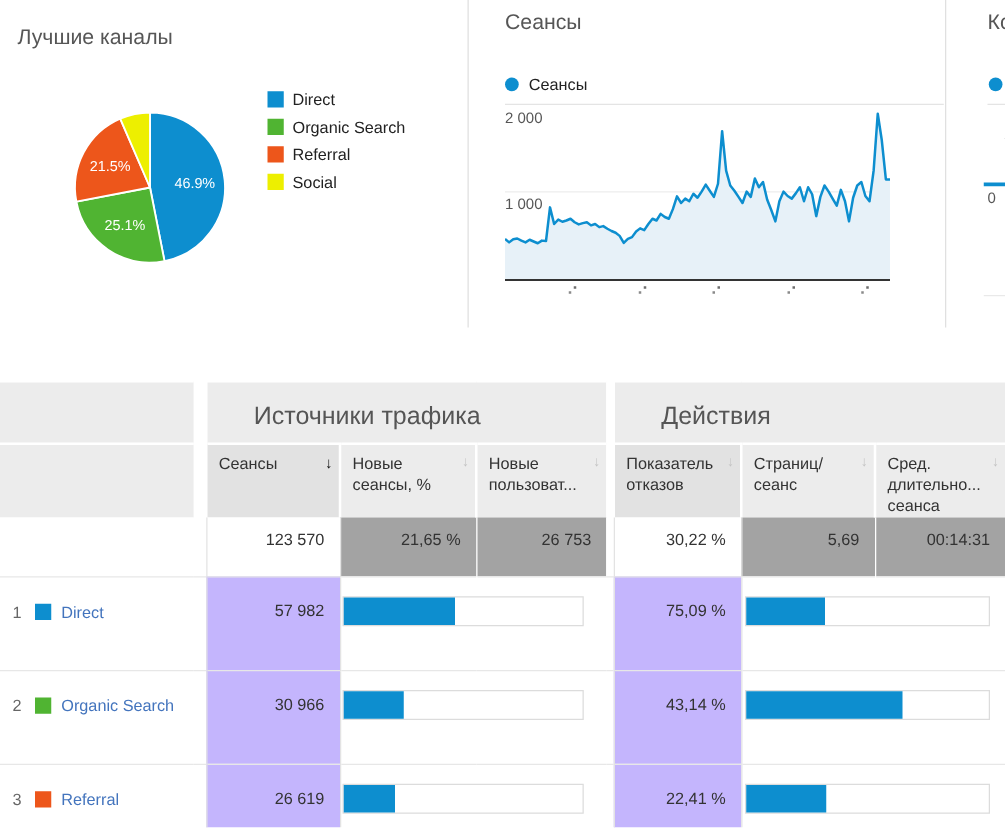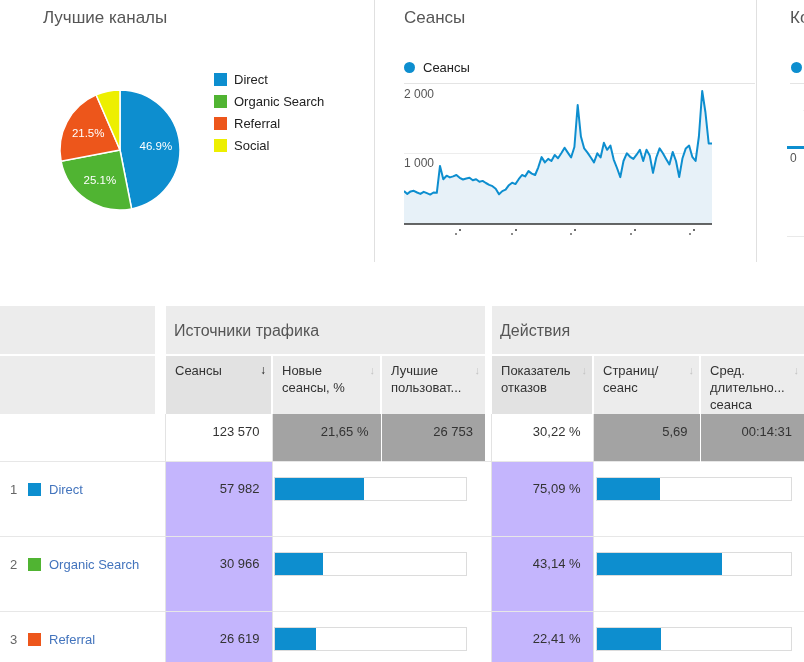--- a/index.html
+++ b/index.html
@@ -21,21 +21,21 @@
   
   table.ga{border-collapse:collapse;table-layout:fixed;width:804px;}
   table.ga td{padding:0;vertical-align:top;font-size:13px;}
   tr.grp td{height:48px;}
   tr.hdr td{height:51px;}
   tr.sum td{height:37px;}
   tr.data-row td{height:55px;}
   .hcell{background:#ececec;border-left:2px solid #fff;border-top:2px solid #fff;}
   .hcell-first{border-left:none;}
   .hcell-sel{background:#e2e2e2;}
-  .grp-label{font-size:16px;color:#555;padding:16px 8px 0 8px;display:block;white-space:nowrap;overflow:hidden;}
+  .grp-label{font-size:20px;color:#555;padding:16px 8px 0 8px;display:block;white-space:nowrap;overflow:hidden;margin-left:29px;}
   .hdr-label{display:block;padding:7px 18px 0 9px;line-height:1.3;color:#333;position:relative;}
   .sort-arrow{position:absolute;right:5px;top:7px;font-size:12px;color:#111;}
   .sort-arrow.faint{color:#c3c3c3;font-size:11px;}
   .gapcell{background:#fff;}
   .cell-num{text-align:right;padding-right:12px!important;color:#333;margin-top:32px;}
   .sum .cell-num{padding-top:10px!important;}
   .sum-shade{background:#a3a3a3;}
   .sum-white{background:#fff;}
   .bl-gray{border-left:1px solid #e3e3e3;}
   .bl-white{border-left:1px solid #fff;}
@@ -53,21 +53,21 @@
   .bar-box.sessions{margin:0 18px 0 1px;}
   .bar-box.bounce{margin:0 12px 0 2px;}
   .bar-fill{height:100%;}
 </style>
 </head>
 <body>
 
 <div id="screen">
 
   <div class="abs" style="left:0;top:0;width:374px;height:262px;">
-    <div class="abs panel-title" style="left:14px;top:8px;margin-left:29px;">Лучшие каналы</div>
+    <div class="abs panel-title" style="left:14px;top:20px;">Лучшие каналы</div>
     <svg id="pie-svg" class="abs" style="left:56px;top:86px;" width="128" height="128" viewBox="0 0 128 128">
         <path d="M64,64 L64.00,4.00 A60,60 0 0 1 75.61,122.87 Z" fill="#0d8ecf" stroke="#fff" stroke-width="1.5"></path>
         <text x="99.8294104794271" y="64.49952221879363" text-anchor="middle" fill="#fff" font-size="11.5">46.9%</text>
         <path d="M64,64 L75.61,122.87 A60,60 0 0 1 5.06,75.24 Z" fill="#50b432" stroke="#fff" stroke-width="1.5"></path>
         <text x="43.858638708322" y="97.83832376857143" text-anchor="middle" fill="#fff" font-size="11.5">25.1%</text>
         <path d="M64,64 L5.06,75.24 A60,60 0 0 1 40.17,8.93 Z" fill="#ed561b" stroke="#fff" stroke-width="1.5"></path>
         <text x="32.184437316807035" y="51.15452668661936" text-anchor="middle" fill="#fff" font-size="11.5">21.5%</text>
         <path d="M64,64 L40.17,8.93 A60,60 0 0 1 64.00,4.00 Z" fill="#edef00" stroke="#fff" stroke-width="1.5"></path>
       </svg>
     <div id="pie-legend" class="abs pie-legend" style="left:214px;top:72px;">
@@ -156,21 +156,21 @@
         <td class="gapcell"></td>
         <td class="hcell hcell-sel">
           <span class="hdr-label"><span>Сеансы</span>
           <span class="sort-arrow">↓</span></span>
         </td>
         <td class="hcell">
           <span class="hdr-label"><span>Новые сеансы, %</span>
           <span class="sort-arrow faint">↓</span></span>
         </td>
         <td class="hcell">
-          <span class="hdr-label"><span>Лучшие пользоват...</span>
+          <span class="hdr-label"><span>Новые пользоват...</span>
           <span class="sort-arrow faint">↓</span></span>
         </td>
         <td class="gapcell"></td>
         <td class="hcell hcell-sel">
           <span class="hdr-label"><span>Показатель отказов</span>
           <span class="sort-arrow faint">↓</span></span>
         </td>
         <td class="hcell">
           <span class="hdr-label"><span>Страниц/сеанс</span>
           <span class="sort-arrow faint">↓</span></span>

